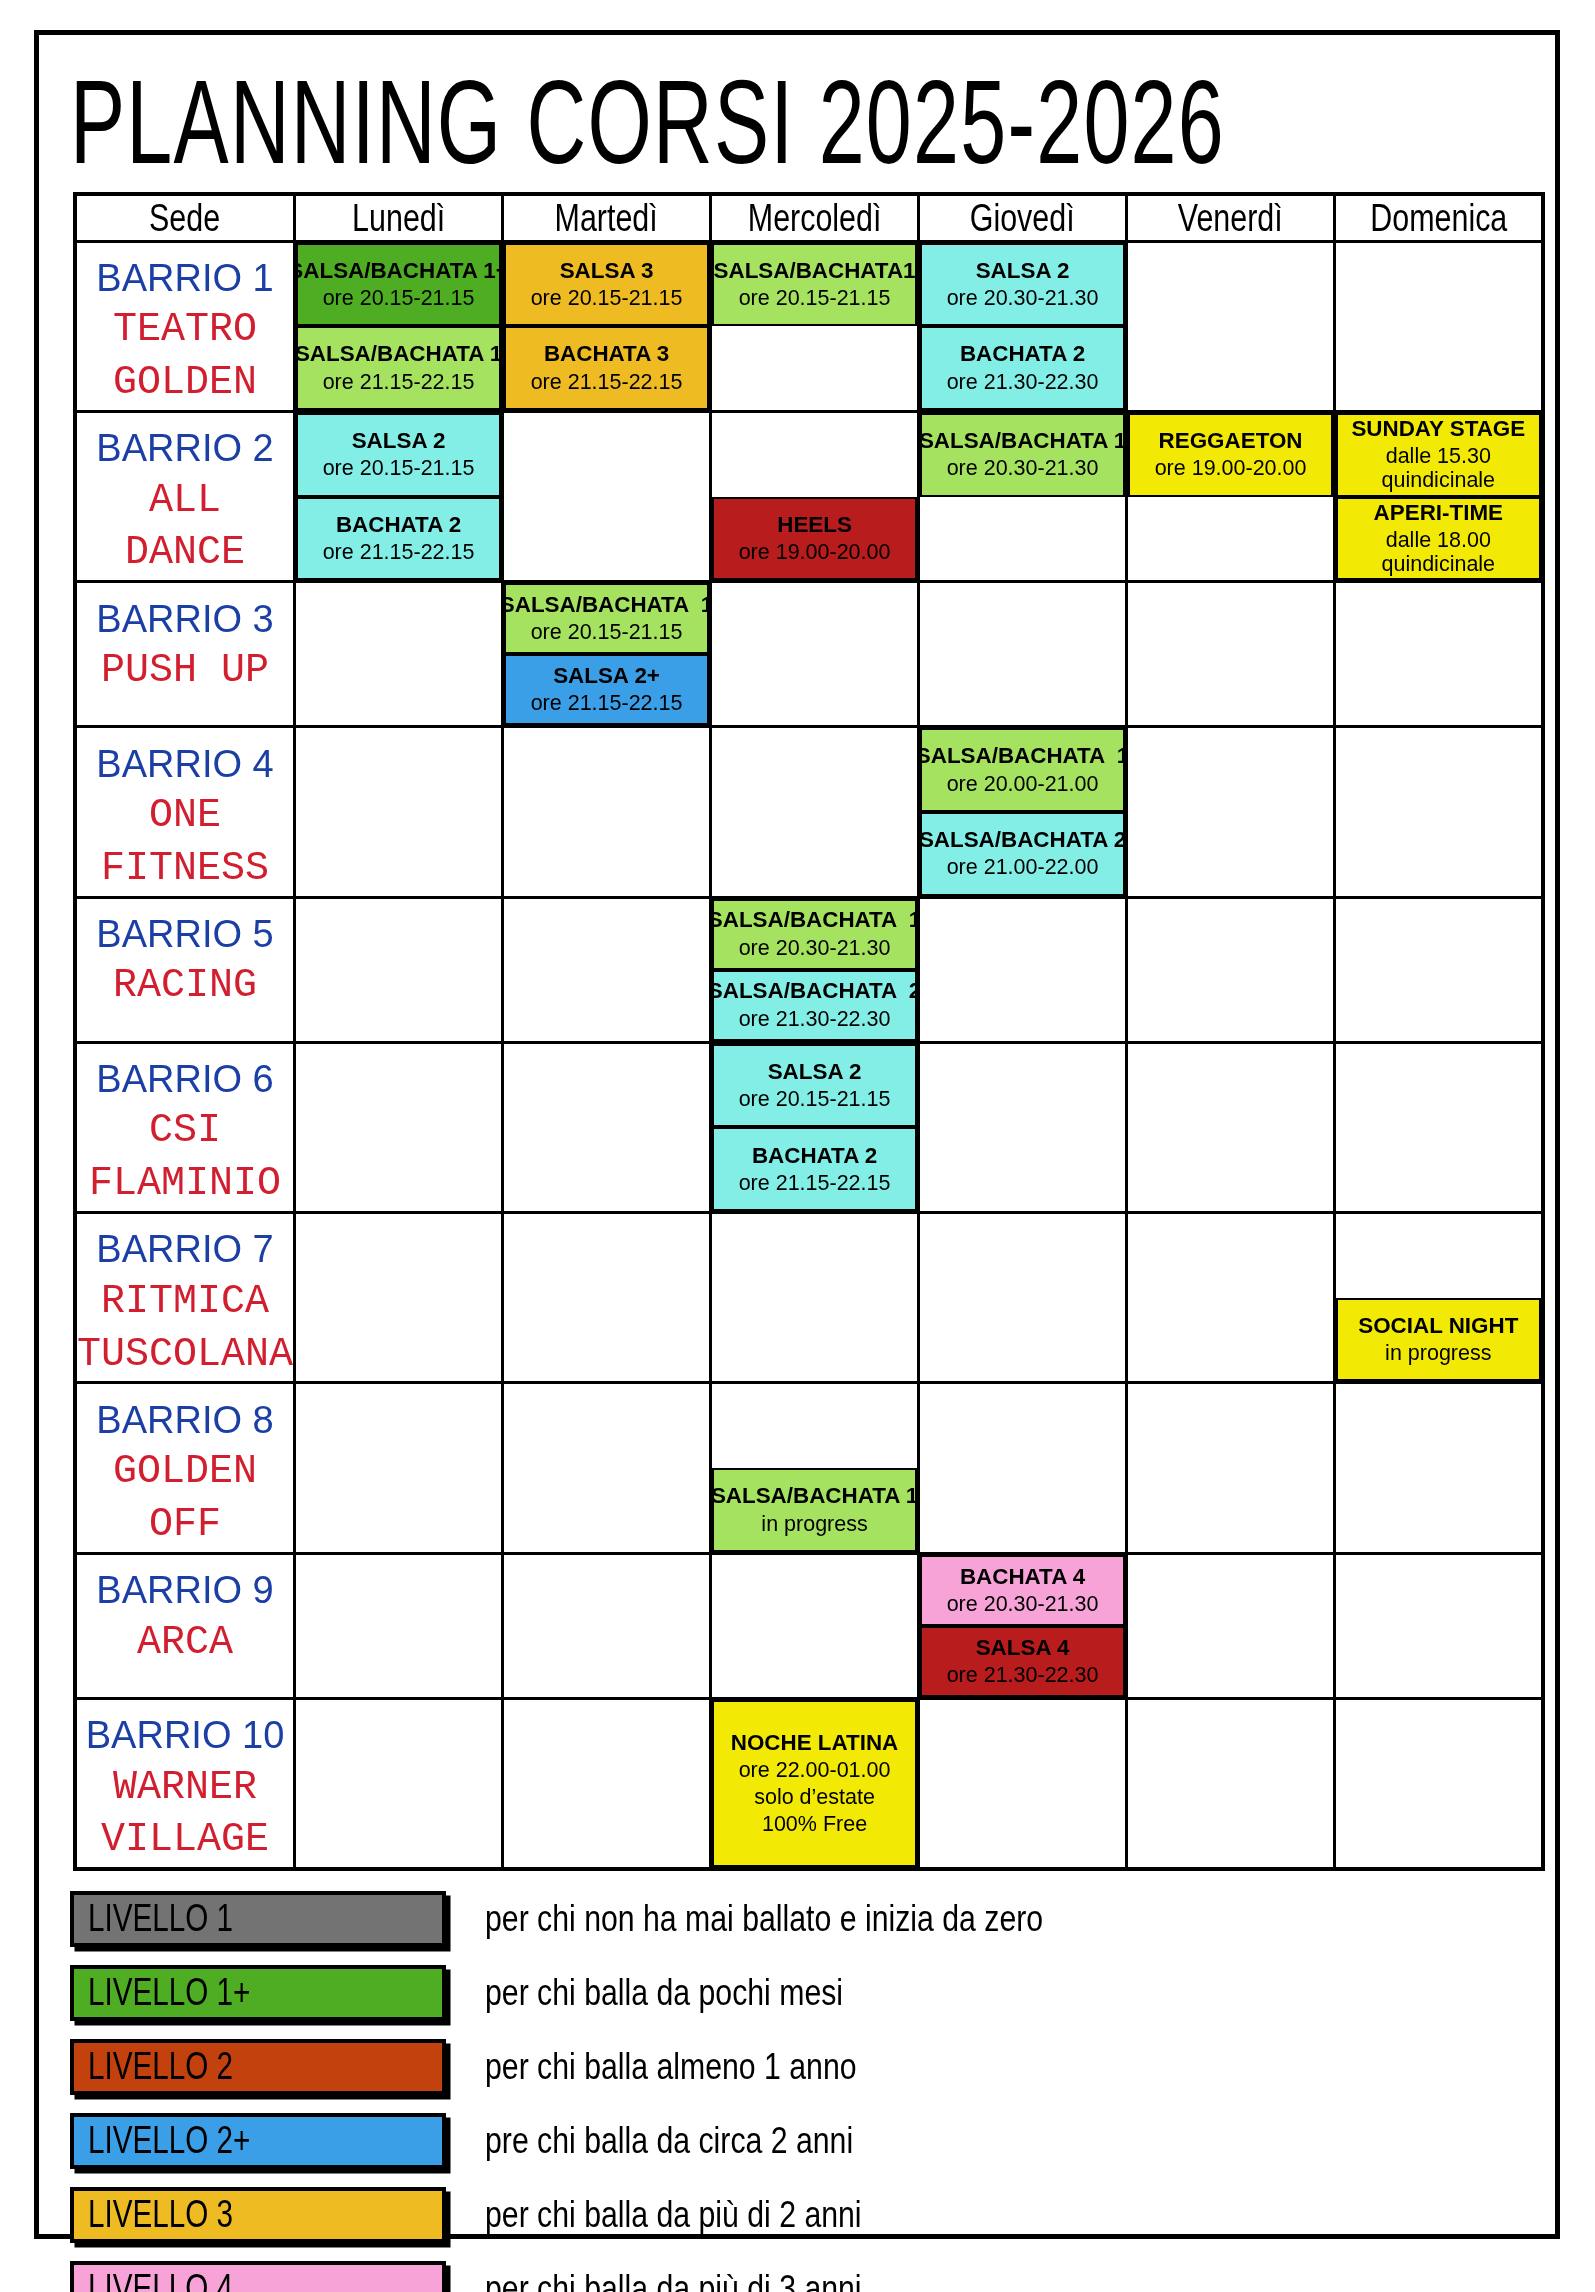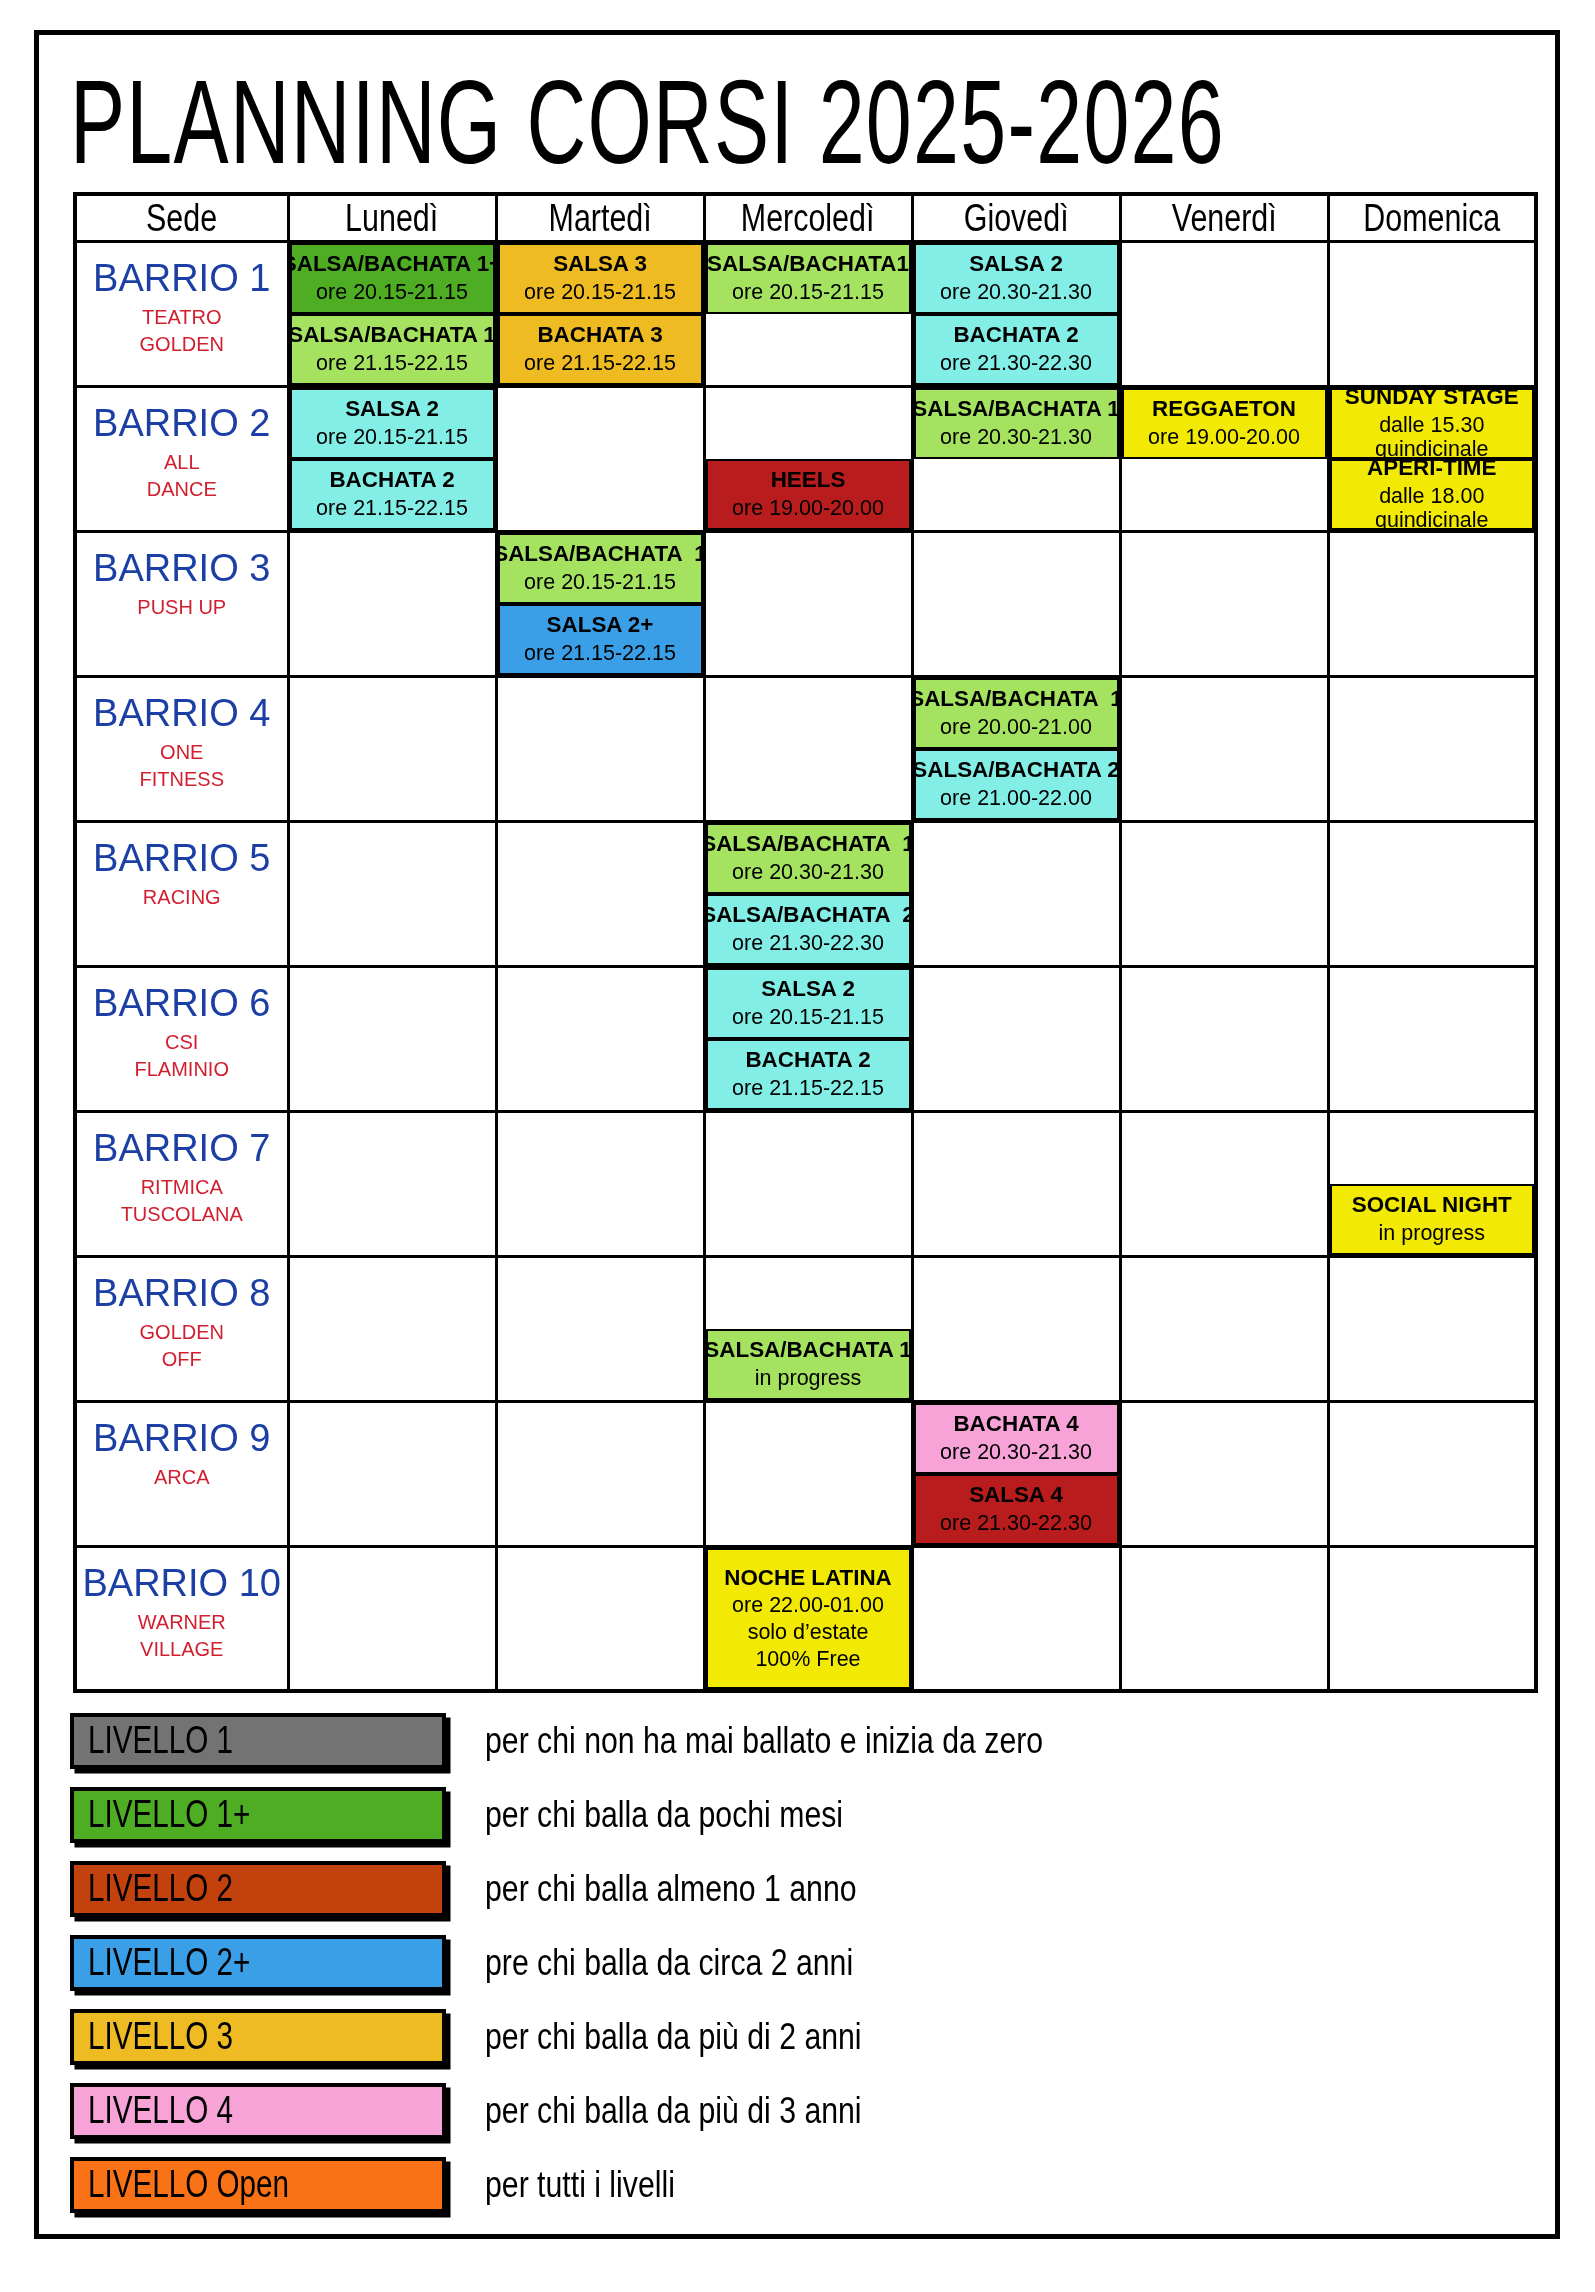--- a/index.html
+++ b/index.html
@@ -17,21 +17,21 @@
     transform:scaleX(0.70);transform-origin:left top;
     letter-spacing:1.8px;margin:3.6px 0 10.7px 3.6px;
   }
   table.sched{border-collapse:collapse;table-layout:fixed;margin-left:7px;border:4.5px solid #000;}
   .sched th,.sched td{border:3.6px solid #000;padding:0;box-sizing:border-box;}
   .sched th{height:45px;text-align:center;font-weight:400;background:#fff;}
   .day-label{display:inline-block;font-size:39px;transform:scaleX(0.78);transform-origin:center center;white-space:nowrap;}
   .sched tbody td{height:145px;position:relative;background:#fff;vertical-align:top;}
   td.sede{text-align:center;}
   .barrio-name{font-size:38px;color:var(--barrio-blue);margin-top:14.3px;}
-  .venue-name{font-size:20px;color:var(--venue-red);white-space:pre-line;line-height:1.32;margin-top:4.5px;}
+  .venue-name{font-size:40px;color:var(--venue-red);white-space:pre-line;line-height:1.32;margin-top:4.5px;font-family:Liberation Mono, monospace;}
   .slot{
     position:absolute;left:0;right:0;border:2.7px solid #000;box-sizing:border-box;
     display:flex;flex-direction:column;align-items:center;justify-content:center;
     gap:2.7px;text-align:center;overflow:hidden;
   }
   .pos-top{top:0;height:50%;}
   .pos-bottom{bottom:0;height:50%;}
   .pos-full{top:0;bottom:0;}
   .slot-title{font-weight:bold;font-size:22.4px;white-space:pre;line-height:1.1;}
   .slot-time,.slot-extra{font-size:21.5px;line-height:1.12;}

